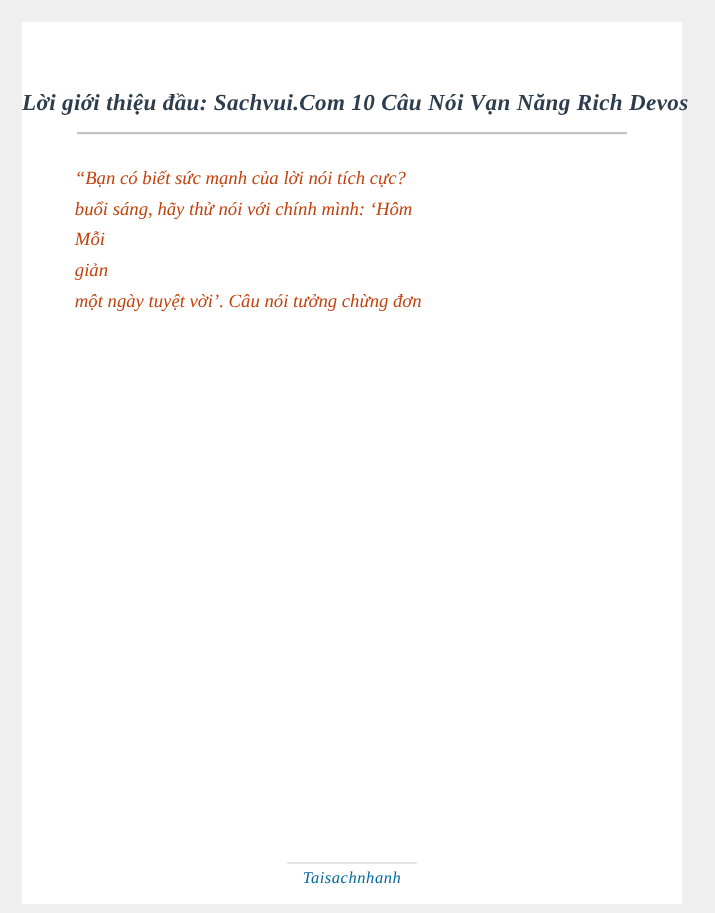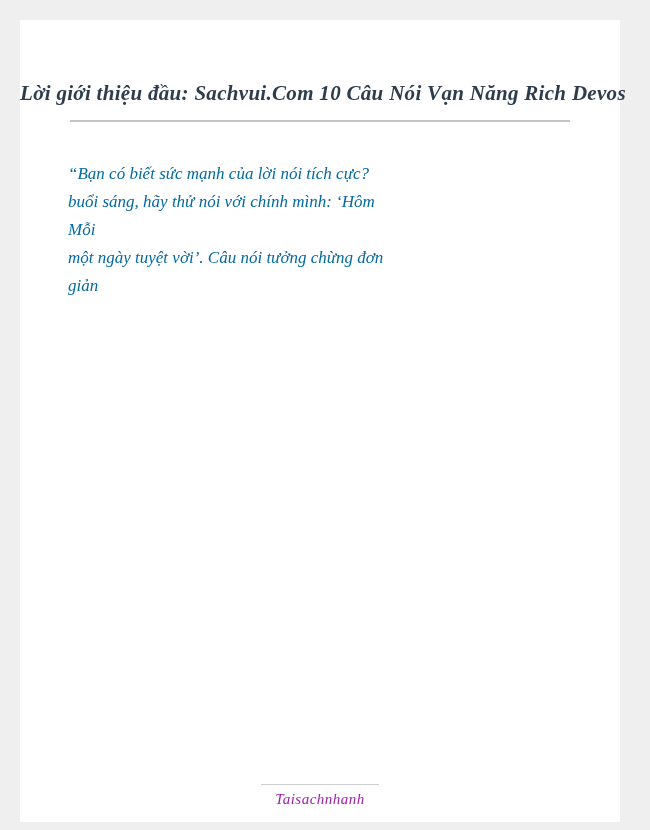--- a/index.html
+++ b/index.html
@@ -35,26 +35,26 @@
     letter-spacing: 0.3px;
     color: #2e3d4e;
     white-space: nowrap;
   }
   .title-rule {
     height: 2px;
     background: #c2c5c7;
     margin: 12px 50px 0 50px;
   }
   .body-text {
-    margin: 38px 60px 0 48px;
+    margin: 26px 60px 0 48px;
     font-family: "Liberation Serif", serif;
     font-style: italic;
     font-size: 17px;
     line-height: 28px;
-    color: #0369a1;
+    color: #c2410c;
   }
   .body-text p {
     margin: 0;
   }
   .footer {
     position: absolute;
     left: 0;
     right: 0;
     bottom: 14px;
     text-align: center;
@@ -62,40 +62,40 @@
   .footer-rule {
     width: 118px;
     height: 1px;
     background: #cdd0d2;
     margin: 0 auto 6px auto;
   }
   .footer-text {
     font-family: "Liberation Serif", serif;
     font-style: italic;
     font-size: 15px;
-    color: #a21caf;
+    color: #0369a1;
     letter-spacing: 0.5px;
   }
 </style>
 </head>
 <body>
 
 <div class="canvas">
   <div class="paper">
 
     <h1 class="title">Lời giới thiệu đầu: Sachvui.Com 10 Câu Nói Vạn Năng Rich Devos</h1>
 
     <div class="title-rule"></div>
 
     <div class="body-text">
       <p>“Bạn có biết sức mạnh của lời nói tích cực?</p>
       <p>buổi sáng, hãy thử nói với chính mình: ‘Hôm</p>
       <p>Mỗi</p>
+      <p>giản</p>
       <p>một ngày tuyệt vời’. Câu nói tưởng chừng đơn</p>
-      <p>giản</p>
     </div>
 
     <div class="footer">
       <div class="footer-rule"></div>
       <div class="footer-text">Taisachnhanh</div>
     </div>
 
   </div>
 </div>
 

